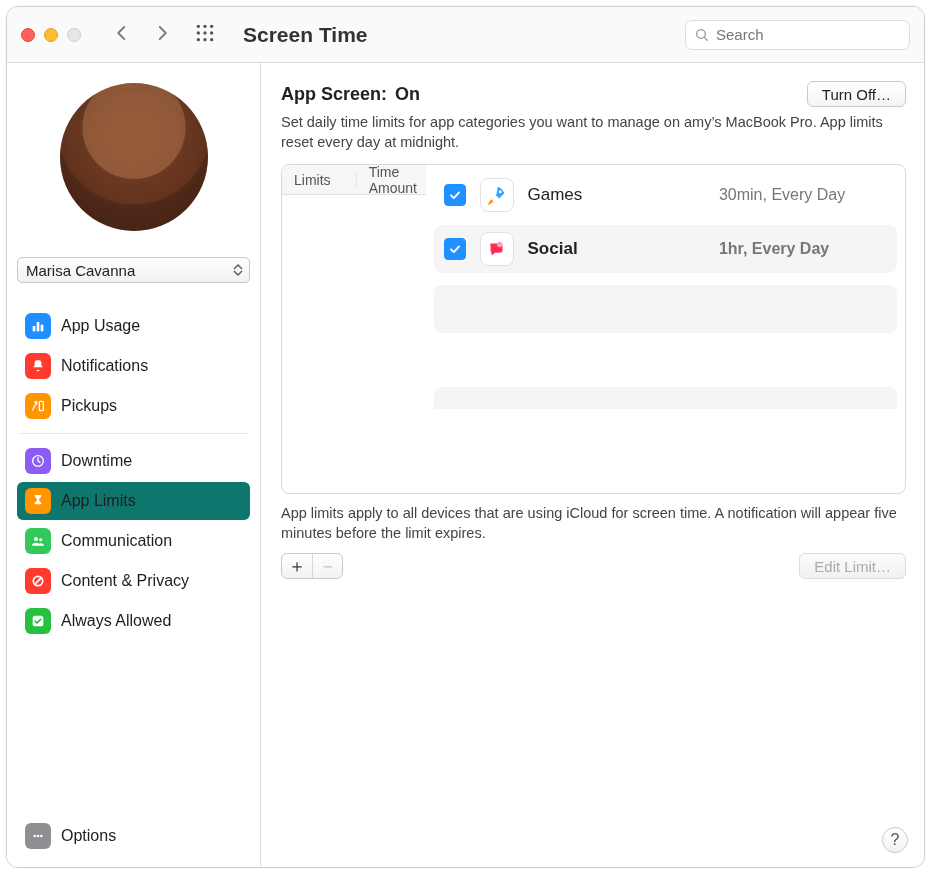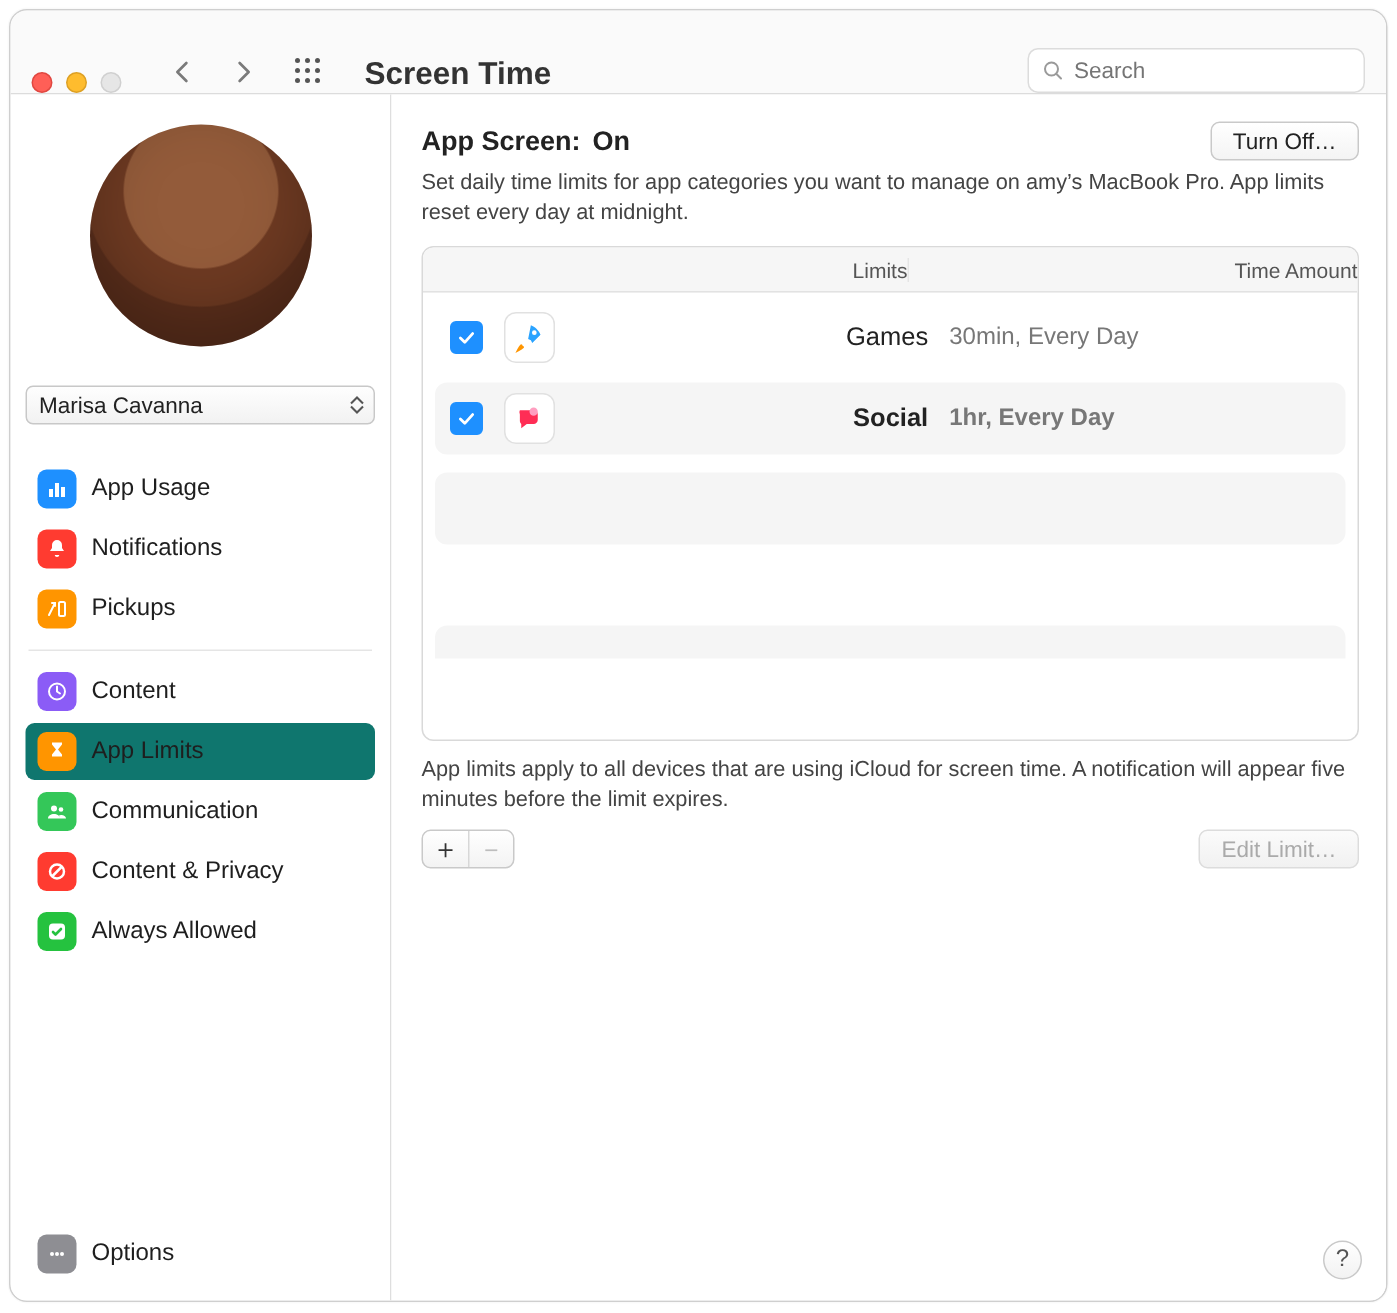--- a/index.html
+++ b/index.html
@@ -10,21 +10,21 @@
     border-radius: 12px;
     border: 1px solid #cfcfcf;
     overflow: hidden;
     display: flex; flex-direction: column;
     background: #fff;
     box-shadow: 0 0 0 1px rgba(0,0,0,0.02);
   }
   
   .titlebar {
     height: 56px;
-    display: flex; align-items: flex-end;
+    display: flex; align-items: center;
     padding: 0 14px;
     border-bottom: 1px solid #dcdcdc;
     gap: 14px;
     background: #fafafa;
   }
   .traffic { display: flex; gap: 9px; align-items: center; }
   .tlight { width: 14px; height: 14px; border-radius: 50%; }
   .tl-close { background: #ff5f57; border: 1px solid #e04740; }
   .tl-min   { background: #febc2e; border: 1px solid #dda024; }
   .tl-max   { background: #e6e6e6; border: 1px solid #d0d0d0; }
@@ -110,21 +110,21 @@
     font-size:15px; color:#222;
   }
   .desc { margin-top:6px; font-size:14.5px; color:#444; line-height:1.35; }
 
   .table {
     margin-top:12px;
     border:1px solid #d9d9d9;
     border-radius:8px;
     overflow:hidden;
     height: 330px;
-    display:flex; flex-direction:column;text-align:right;
+    display:flex; 
   }
   .thead { display:flex; height:30px; align-items:center; font-size:14px; color:#555; background:#f6f6f6; border-bottom:1px solid #e2e2e2; }
   .th-limits { width: 52%; padding-left:12px; border-right:1px solid #e5e5e5; }
   .th-time   { flex:1; padding-left:12px; }
   .tbody { flex:1; overflow:auto; padding: 6px 8px; display:flex; flex-direction:column; gap:6px; }
   .row {
     height:48px; border-radius:8px;
     display:flex; align-items:center; gap:14px;
     padding:0 10px 0 10px;
   }
@@ -268,21 +268,21 @@
 
         <div class="navsep"></div>
 
         <div class="navitem">
           <span class="nicon ic-violet">
                 <svg viewBox="0 0 24 24" fill="none" stroke="currentColor" stroke-width="2">
                   <circle cx="12" cy="12" r="8"></circle>
                   <path d="M12 7v5l3 2" stroke-linecap="round"></path>
                 </svg>
               </span>
-          <span>Content</span>
+          <span>Downtime</span>
         </div>
         <div class="navitem selected">
           <span class="nicon ic-amber">
                 <svg viewBox="0 0 24 24" fill="currentColor">
                   <path d="M7 3h10v2l-4 5 4 5v2H7v-2l4-5-4-5V3z"></path>
                 </svg>
               </span>
           <span>App Limits</span>
         </div>
         <div class="navitem">

